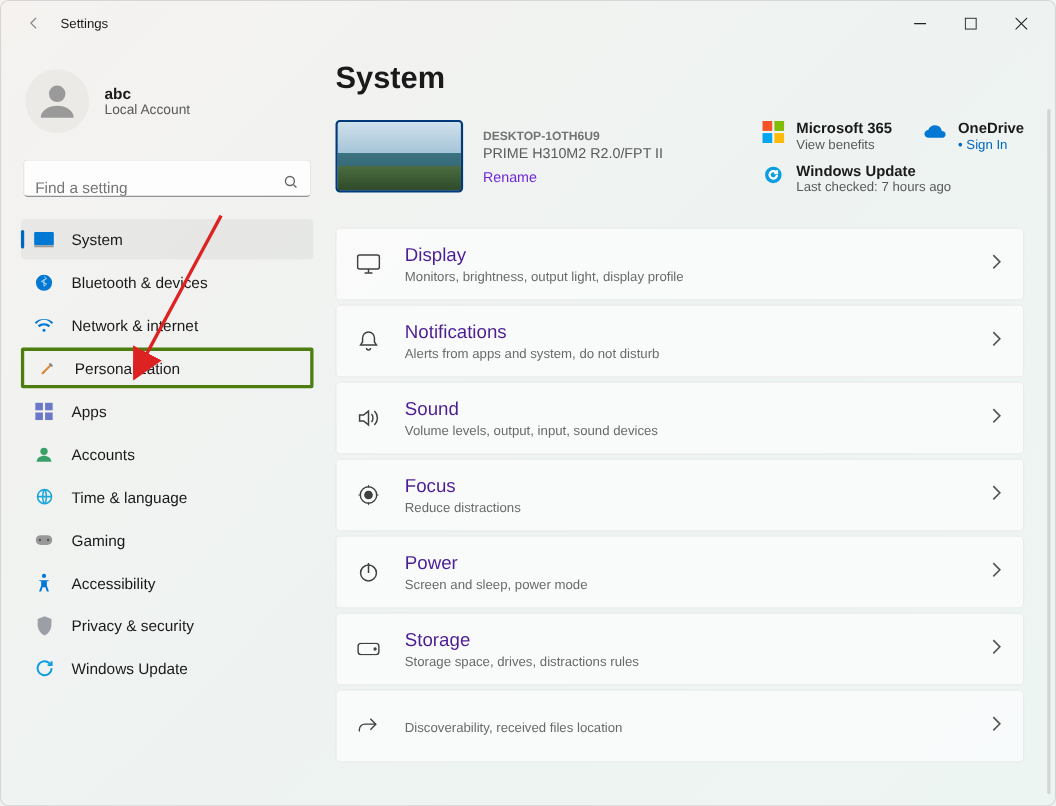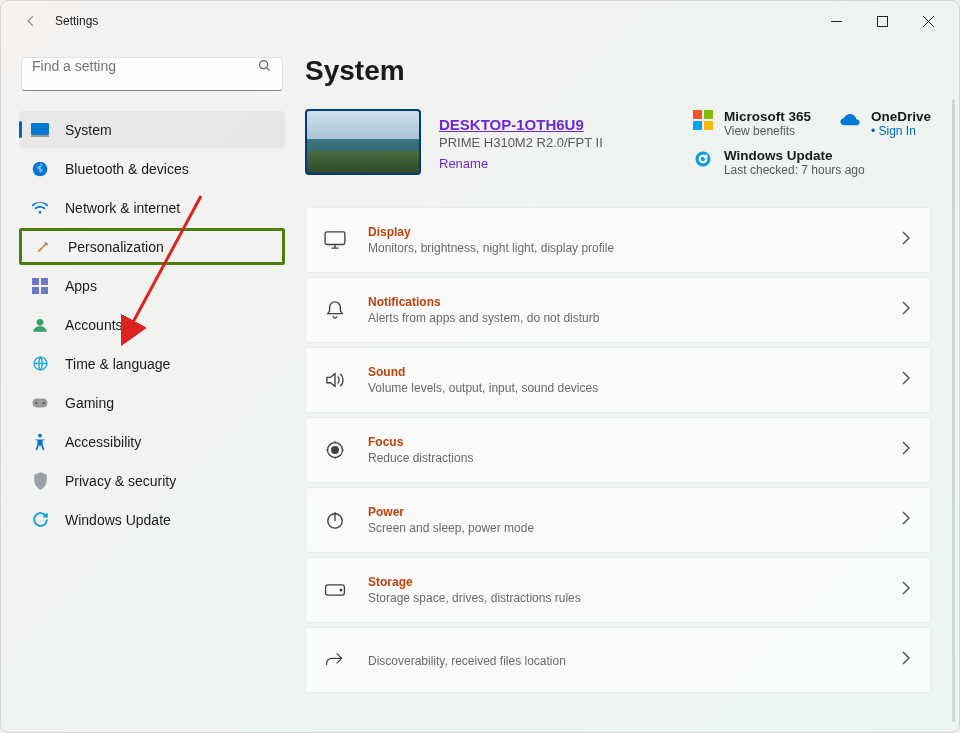--- a/index.html
+++ b/index.html
@@ -50,21 +50,21 @@
   .user-name { font-size: 14px; font-weight: 600; color: #1a1a1a; }
   .user-sub { font-size: 12.5px; color: #5a5a5a; }
   .search-wrap {
     position: relative;
     margin: 6px 2px 20px 2px;
     height: 34px;
     background: #fdfdfd;
     border: 1px solid #e2e0dc;
     border-bottom: 1.5px solid #888;
     border-radius: 4px;
-    display: flex; align-items: flex-start;
+    display: flex; align-items: flex-end;
     padding: 0 10px;
   }
   .search-wrap input {
     flex: 1; border: none; background: transparent; outline: none;
     font-size: 14px; color: #666;
   }
   .search-wrap .sicon { color: #666; }
   .nav-list { display: flex; flex-direction: column; gap: 2px; }
   .nav-item {
     display: flex; align-items: center; gap: 16px;
@@ -102,21 +102,21 @@
     width: 116px; height: 66px; border-radius: 4px;
     border: 2px solid #003a7a;
     background: linear-gradient(180deg,#cfe0ec 0%,#a6c5d8 45%,#3c7380 46%,#2a5866 100%);
     position: relative; overflow: hidden;
   }
   .wallpaper-thumb::after{
     content:""; position:absolute; left:0; right:0; bottom:0; height:22px;
     background: linear-gradient(180deg,#4a6d3f,#2f4a2a);
   }
   .device-info { display: flex; flex-direction: column; justify-content: center; }
-  .device-name { font-size: 15px; font-weight: 600; color: #6d28d9; text-decoration: underline; }
+  .device-name { font-size: 11px; font-weight: 600; color: #737373; }
   .device-model { font-size: 13px; color: #5a5a5a; margin-top: 2px; }
   .rename-link { font-size: 13px; color: #6d28d9; margin-top: 6px; }
   .hero-right { display: grid; grid-template-columns: auto auto; gap: 10px 28px; align-self: start; }
   .card-mini { display: flex; gap: 10px; align-items: flex-start; }
   .card-mini .cicon { width: 22px; height: 22px; display:flex; align-items:center; justify-content:center; }
   .card-mini .ct { font-size: 13.5px; font-weight: 600; color: #1a1a1a; }
   .card-mini .cs { font-size: 12px; color: #5a5a5a; }
   .card-mini .cs.link { color: #0067c0; }
   .card-mini .cs.link::before { content:"• "; }
   
@@ -124,21 +124,21 @@
   .setting-card {
     background: rgba(255,255,255,0.62);
     border: 1px solid rgba(0,0,0,0.06);
     border-radius: 4px;
     height: 66px;
     display: flex; align-items: center;
     padding: 0 20px 0 18px;
     gap: 22px;
   }
   .setting-card .sicon { width: 22px; height: 22px; display:flex; align-items:center; justify-content:center; color:#404040; }
-  .setting-card .stitle { font-size: 12px; color: #c2410c; font-weight: bold; }
+  .setting-card .stitle { font-size: 17px; color: #4c1d95; }
   .setting-card .ssub { font-size: 12px; color: #6a6a6a; margin-top: 2px; }
   .setting-card .chev { margin-left: auto; color: #555; }
   
   .scrollbar { position: absolute; right: 4px; top: 58px; bottom: 10px; width: 3px; background: rgba(0,0,0,0.12); border-radius: 2px; }
 </style>
 </head>
 <body>
 
 <div class="titlebar">
   <div class="back-btn">
@@ -162,20 +162,32 @@
         <svg width="11" height="11" viewBox="0 0 11 11">
           <path d="M0 0l11 11M11 0L0 11" stroke="#222" stroke-width="1"></path>
         </svg>
       </div>
   </div>
 </div>
 
 <div class="layout">
 
   <aside class="sidebar">
+    <div class="user-row">
+      <div class="avatar">
+        <svg width="40" height="40" viewBox="0 0 24 24">
+            <circle cx="12" cy="8" r="4.5"></circle>
+            <path d="M3 21c0-4 4.5-6.5 9-6.5S21 17 21 21z"></path>
+          </svg>
+      </div>
+      <div>
+        <div class="user-name">abc</div>
+        <div class="user-sub">Local Account</div>
+      </div>
+    </div>
 
     <div class="search-wrap">
       <input type="text" placeholder="Find a setting" style="">
       <span class="sicon">
         <svg width="15" height="15" viewBox="0 0 24 24" fill="none" stroke="currentColor" stroke-width="2">
             <circle cx="10.5" cy="10.5" r="6.5"></circle>
             <path d="M20 20l-4.2-4.2"></path>
           </svg>
       </span>
     </div>
@@ -341,21 +353,21 @@
     <div class="settings-list">
       <div class="setting-card">
         <span class="sicon">
             <svg width="22" height="18" viewBox="0 0 24 20" fill="none" stroke="currentColor" stroke-width="1.5">
               <rect x="1" y="1" width="22" height="14" rx="2"></rect>
               <path d="M8 19h8M12 15v4"></path>
             </svg>
           </span>
         <div>
           <div class="stitle">Display</div>
-          <div class="ssub">Monitors, brightness, night light, display profile</div>
+          <div class="ssub">Monitors, brightness, output light, display profile</div>
         </div>
         <span class="chev"><svg width="8" height="14" viewBox="0 0 8 14" fill="none" stroke="currentColor" stroke-width="1.5">
               <path d="M1 1l6 6-6 6"></path>
             </svg></span>
       </div>
 
       <div class="setting-card">
         <span class="sicon">
             <svg width="18" height="20" viewBox="0 0 20 22" fill="none" stroke="currentColor" stroke-width="1.5">
               <path d="M10 2a6 6 0 00-6 6v4l-2 3h16l-2-3V8a6 6 0 00-6-6zM8 18a2 2 0 004 0"></path>

